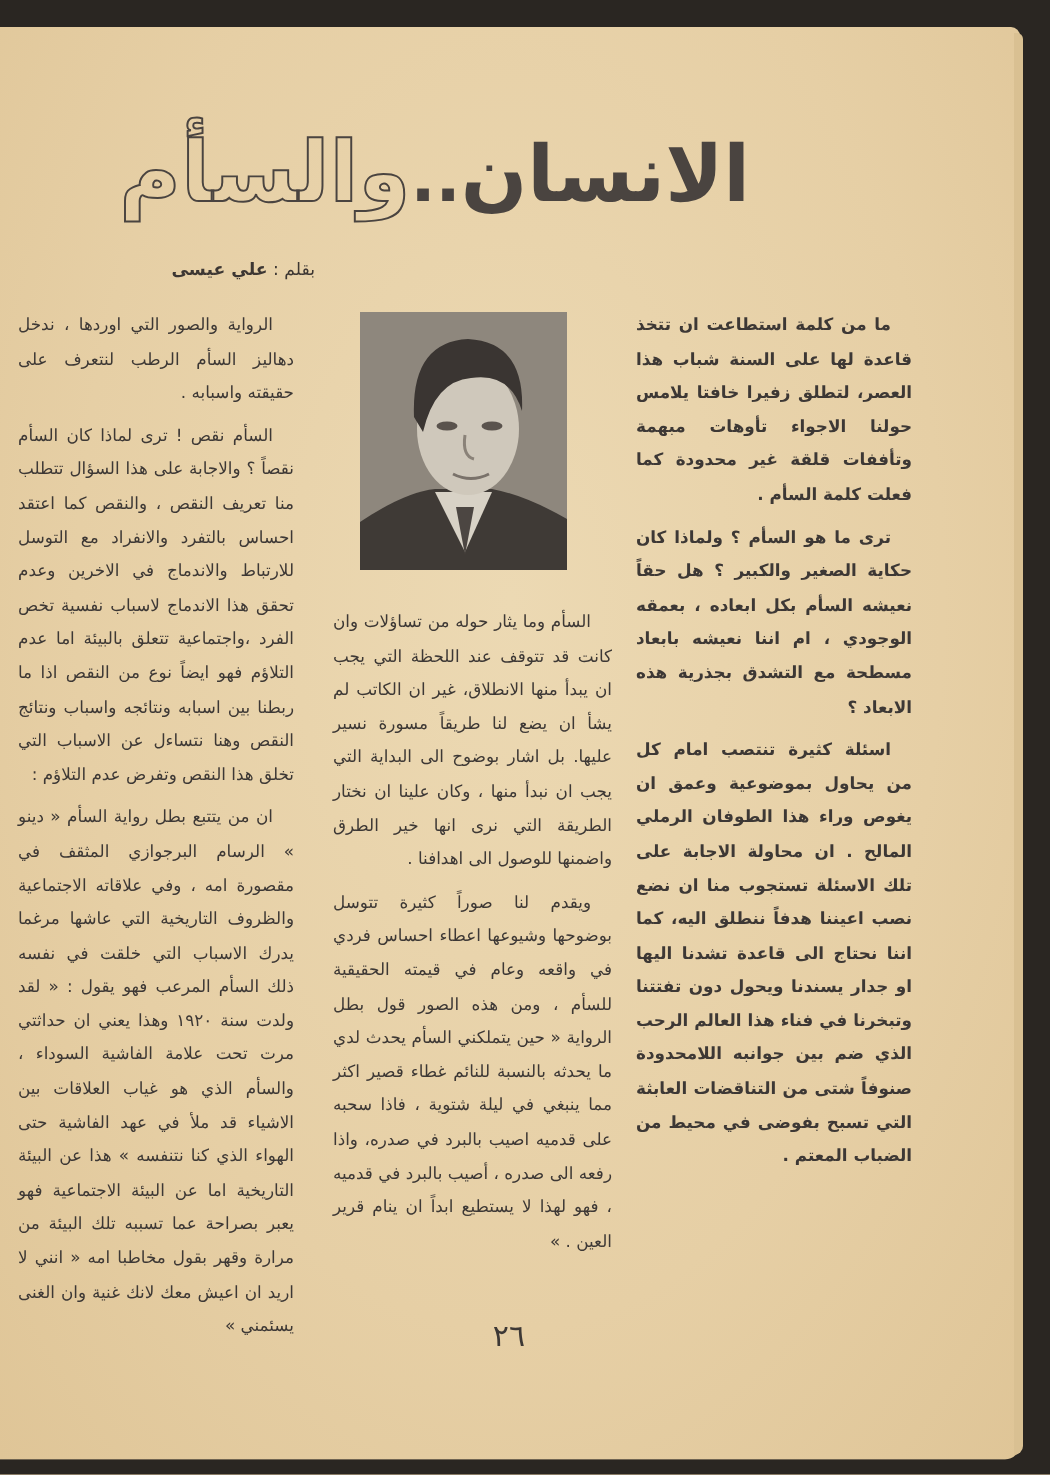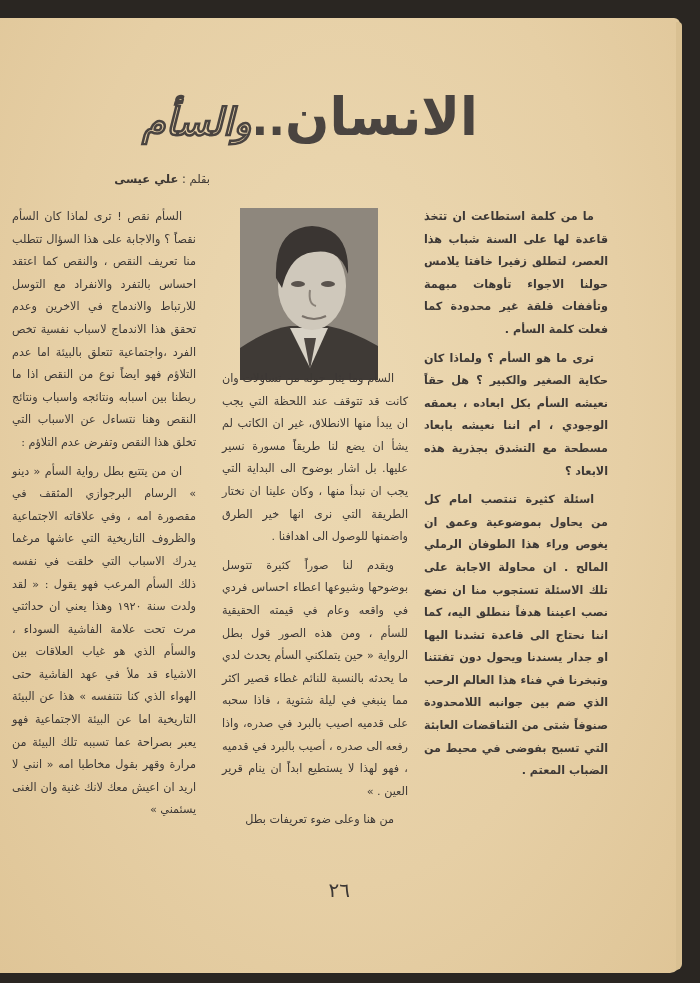--- a/index.html
+++ b/index.html
@@ -20,38 +20,37 @@
   .title-wrap {
     position:absolute; left:120px; top:62px; width:380px; height:110px;
     direction:rtl; text-align:center;
   }
   .title-main {
     font-family:"DejaVu Sans", sans-serif; font-weight:bold; font-size:52px;
     color:#4a4440; letter-spacing:0; line-height:110px;
   }
   .title-sep { font-size:44px; color:#4a4440; }
   .title-outline {
-    font-size:38px; color:transparent; -webkit-text-stroke:1.3px #4a4440;
+    font-size:56px; color:transparent; -webkit-text-stroke:1.3px #4a4440;
     font-weight:bold;
-    font-style:italic;
   }
   .byline {
     position:absolute; left:60px; top:172px; width:150px; direction:rtl; text-align:right;
     font-size:11.5px; color:#3d3733;
   }
   .byline .name { font-weight:bold; }
   .col {
     position:absolute; direction:rtl; text-align:justify; text-align-last:right;
     font-family:"DejaVu Sans", sans-serif; font-size:11.2px; line-height:22.6px;
     color:#3d3835;
   }
   .col p { margin:0 0 6px 0; text-indent:14px; }
   .col .b { font-weight:bold; }
   .col-right { left:424px; top:206px; width:184px;font-weight:bold; }
-  .col-mid   { left:222px; top:368px; width:186px; }
+  .col-mid   { left:222px; top:404px; width:186px; }
   .col-left  { left:12px;  top:206px; width:184px; }
   .photo {
     position:absolute; left:240px; top:208px; width:138px; height:172px;
     background:#8c857c; overflow:hidden;
   }
   .photo svg { display:block; }
   .page-num {
     position:absolute; left:290px; top:878px; width:60px; text-align:right;
     font-size:20px; color:#3d3835; direction:rtl;
   }
@@ -88,21 +87,21 @@
 
 <div class="col col-right">
   <p>ما من كلمة استطاعت ان تتخذ قاعدة لها على السنة شباب هذا العصر، لتطلق زفيرا خافتا يلامس حولنا الاجواء تأوهات مبهمة وتأففات قلقة غير محدودة كما فعلت كلمة السأم .</p>
   <p>ترى ما هو السأم ؟ ولماذا كان حكاية الصغير والكبير ؟ هل حقاً نعيشه السأم بكل ابعاده ، بعمقه الوجودي ، ام اننا نعيشه بابعاد مسطحة مع التشدق بجذرية هذه الابعاد ؟</p>
   <p>اسئلة كثيرة تنتصب امام كل من يحاول بموضوعية وعمق ان يغوص وراء هذا الطوفان الرملي المالح . ان محاولة الاجابة على تلك الاسئلة تستجوب منا ان نضع نصب اعيننا هدفاً ننطلق اليه، كما اننا نحتاج الى قاعدة تشدنا اليها او جدار يسندنا ويحول دون تفتتنا وتبخرنا في فناء هذا العالم الرحب الذي ضم بين جوانبه اللامحدودة صنوفاً شتى من التناقضات العابثة التي تسبح بفوضى في محيط من الضباب المعتم .</p>
 </div>
 
 <div class="col col-mid">
   <p>السأم وما يثار حوله من تساؤلات وان كانت قد تتوقف عند اللحظة التي يجب ان يبدأ منها الانطلاق، غير ان الكاتب لم يشأ ان يضع لنا طريقاً مسورة نسير عليها. بل اشار بوضوح الى البداية التي يجب ان نبدأ منها ، وكان علينا ان نختار الطريقة التي نرى انها خير الطرق واضمنها للوصول الى اهدافنا .</p>
   <p>ويقدم لنا صوراً كثيرة تتوسل بوضوحها وشيوعها اعطاء احساس فردي في واقعه وعام في قيمته الحقيقية للسأم ، ومن هذه الصور قول بطل الرواية « حين يتملكني السأم يحدث لدي ما يحدثه بالنسبة للنائم غطاء قصير اكثر مما ينبغي في ليلة شتوية ، فاذا سحبه على قدميه اصيب بالبرد في صدره، واذا رفعه الى صدره ، أصيب بالبرد في قدميه ، فهو لهذا لا يستطيع ابداً ان ينام قرير العين . »</p>
-  <p>من هنا وعلى ضوء تعريفات بطل</p>
 </div>
 
 <div class="col col-left">
+  <p>الرواية والصور التي اوردها ، ندخل دهاليز السأم الرطب لنتعرف على حقيقته واسبابه .</p>
   <p>السأم نقص ! ترى لماذا كان السأم نقصاً ؟ والاجابة على هذا السؤال تتطلب منا تعريف النقص ، والنقص كما اعتقد احساس بالتفرد والانفراد مع التوسل للارتباط والاندماج في الاخرين وعدم تحقق هذا الاندماج لاسباب نفسية تخص الفرد ،واجتماعية تتعلق بالبيئة اما عدم التلاؤم فهو ايضاً نوع من النقص اذا ما ربطنا بين اسبابه ونتائجه واسباب ونتائج النقص وهنا نتساءل عن الاسباب التي تخلق هذا النقص وتفرض عدم التلاؤم :</p>
   <p>ان من يتتبع بطل رواية السأم « دينو » الرسام البرجوازي المثقف في مقصورة امه ، وفي علاقاته الاجتماعية والظروف التاريخية التي عاشها مرغما يدرك الاسباب التي خلقت في نفسه ذلك السأم المرعب فهو يقول : « لقد ولدت سنة ١٩٢٠ وهذا يعني ان حداثتي مرت تحت علامة الفاشية السوداء ، والسأم الذي هو غياب العلاقات بين الاشياء قد ملأ في عهد الفاشية حتى الهواء الذي كنا نتنفسه » هذا عن البيئة التاريخية اما عن البيئة الاجتماعية فهو يعبر بصراحة عما تسببه تلك البيئة من مرارة وقهر بقول مخاطبا امه « انني لا اريد ان اعيش معك لانك غنية وان الغنى يسئمني »</p>
 </div>
 
 <div class="page-num">٢٦</div>
 
 </body></html>

